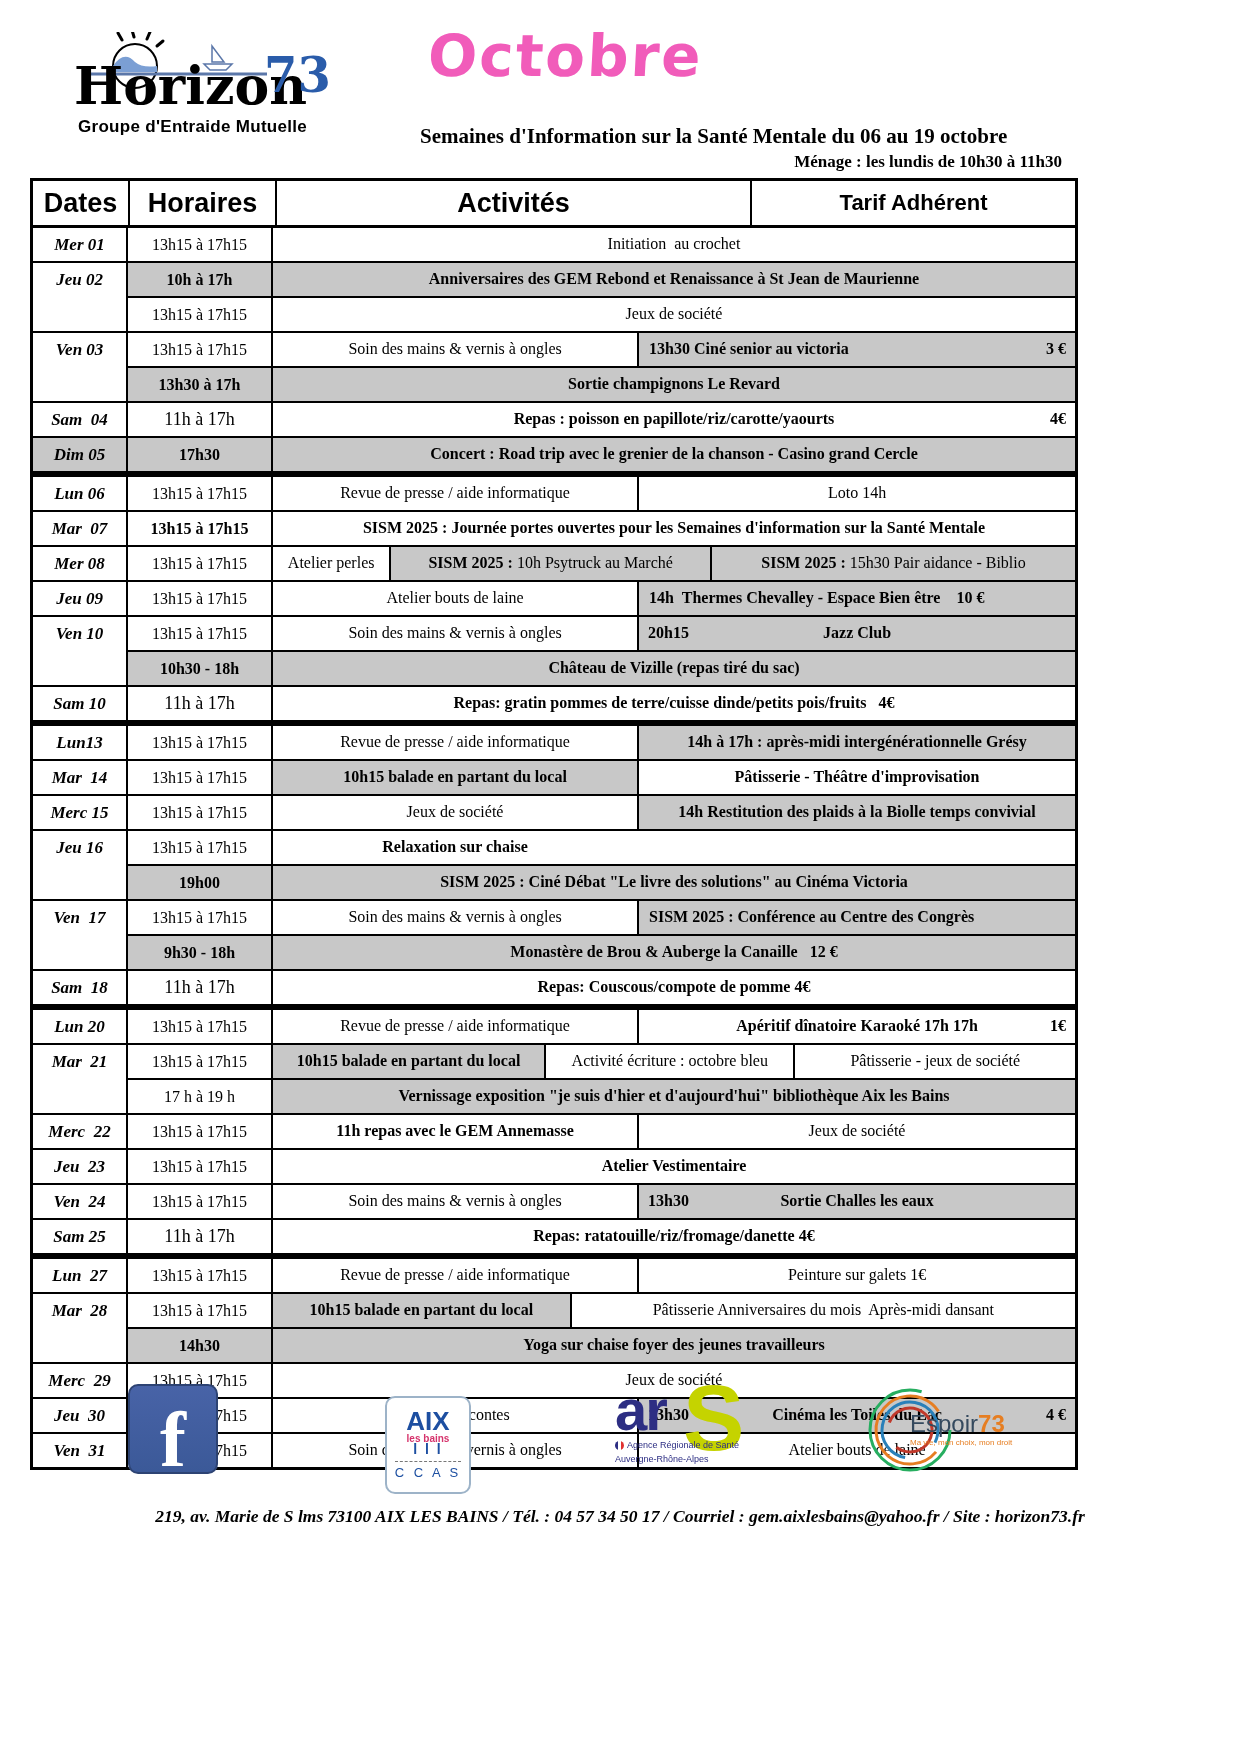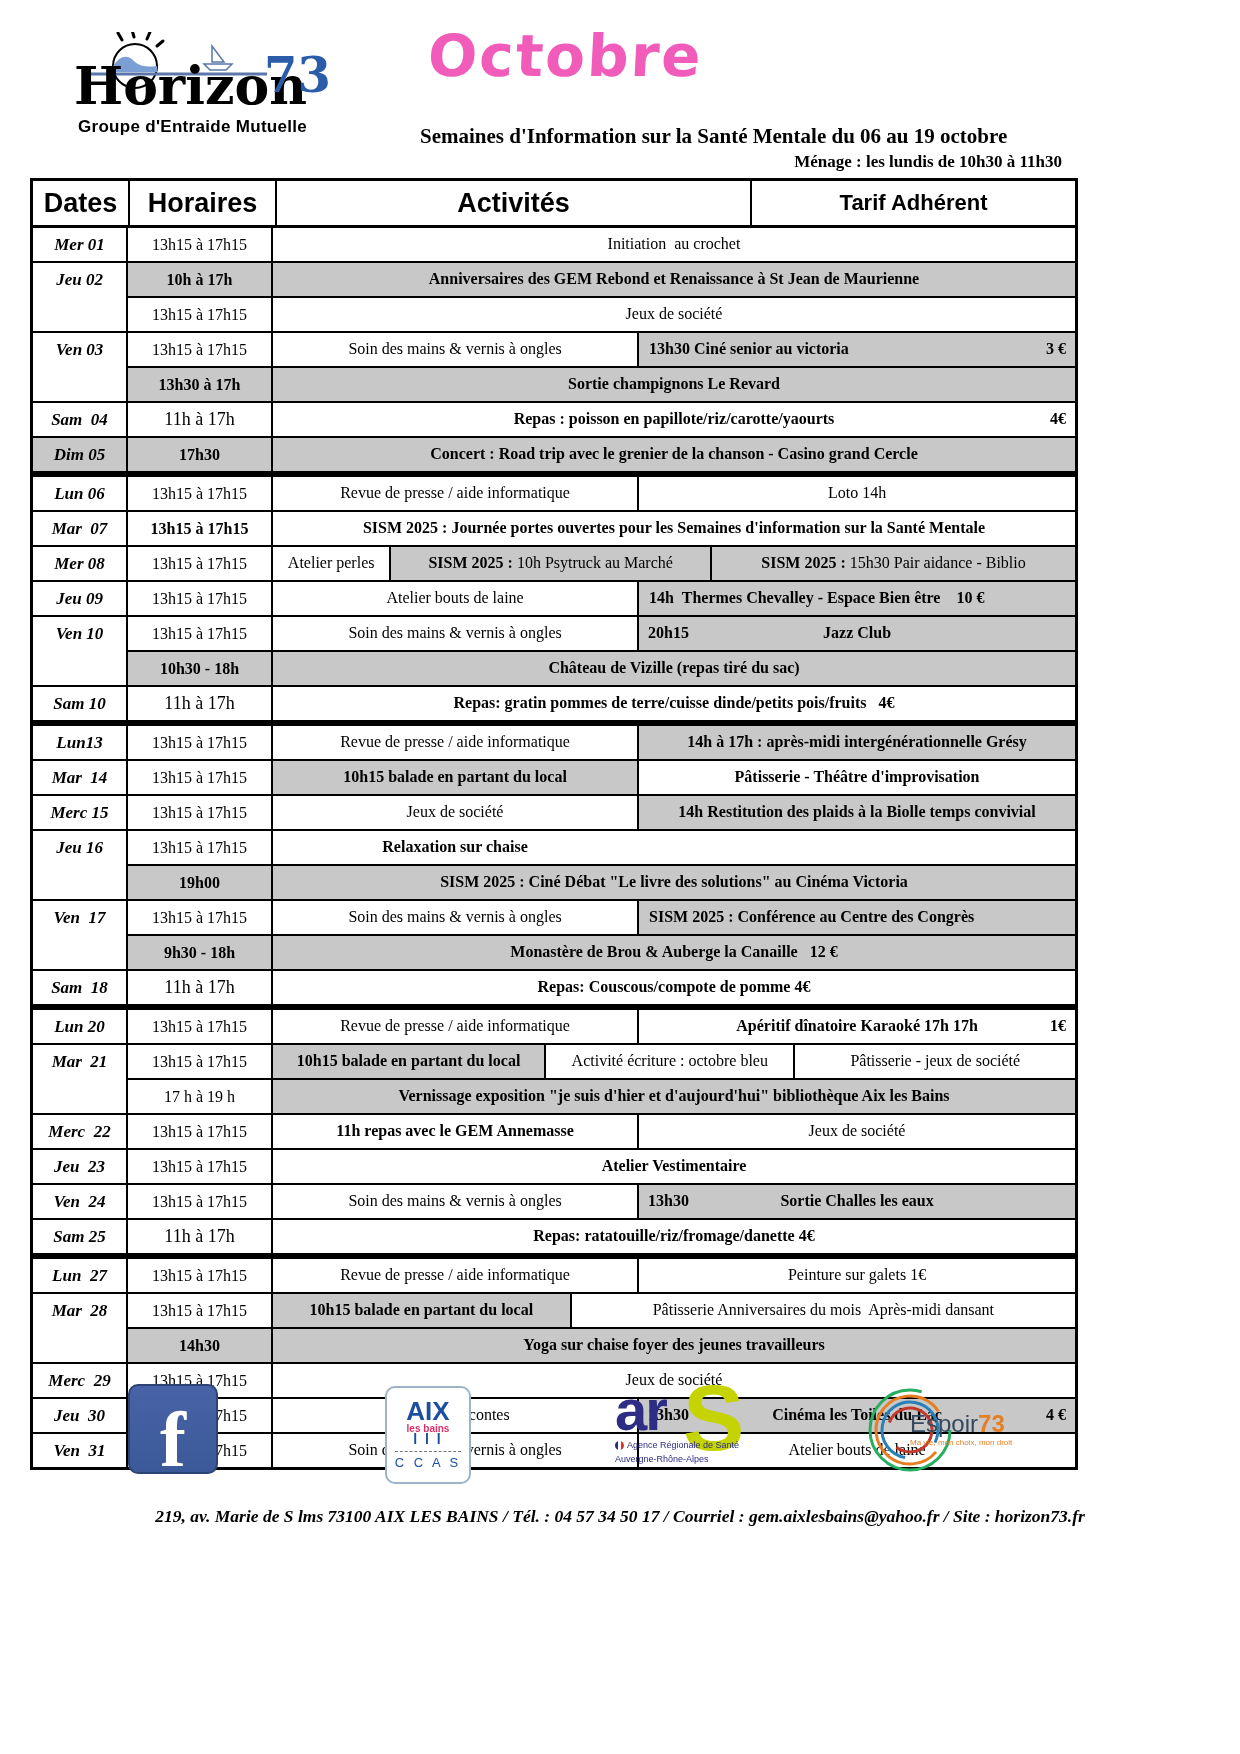--- a/index.html
+++ b/index.html
@@ -48,21 +48,21 @@
   .gray{background:#c8c8c8;}
   .bold{font-weight:bold;}
   .time-left{position:absolute;left:9px;font-weight:bold;}
   .price{position:absolute;right:9px;font-weight:bold;}
 
   
   .logos{position:absolute;left:0;top:1382px;width:1240px;height:100px;}
   .fb{position:absolute;left:128px;top:2px;width:86px;height:86px;background:linear-gradient(#4863a7,#3b5998);
       border-radius:10px;border:2px solid #2d4373;display:flex;align-items:flex-end;justify-content:center;}
   .fb span{color:#fff;font-family:"Liberation Serif",serif;font-weight:bold;font-size:78px;line-height:.82;}
-  .ccas{position:absolute;left:385px;top:4px;width:82px;height:94px;border:2px solid #9db3c8;border-radius:10px;
+  .ccas{position:absolute;left:385px;top:14px;width:82px;height:94px;border:2px solid #9db3c8;border-radius:10px;
         display:flex;flex-direction:column;align-items:center;justify-content:center;
         font-family:"Liberation Sans",sans-serif;background:#fff;}
   .ccas .aix{color:#1d4fa1;font-weight:bold;font-size:26px;line-height:.9;}
   .ccas .lb{color:#d6336c;font-size:10px;font-weight:bold;}
   .ccas .bars{color:#1d4fa1;font-weight:bold;font-size:14px;letter-spacing:2px;line-height:.8;}
   .ccas .ccas-line{margin-top:6px;border-top:1px dashed #777;padding-top:3px;color:#1d4fa1;
         font-weight:normal;font-size:13px;letter-spacing:3px;}
   .ars{position:absolute;left:615px;top:0;width:150px;height:100px;font-family:"Liberation Sans",sans-serif;}
   .ars .ar{position:absolute;left:0;top:-6px;color:#2d2e83;font-size:58px;font-weight:bold;letter-spacing:-2px;}
   .ars .s{position:absolute;left:68px;top:-16px;color:#c5d300;font-size:92px;font-weight:bold;}

